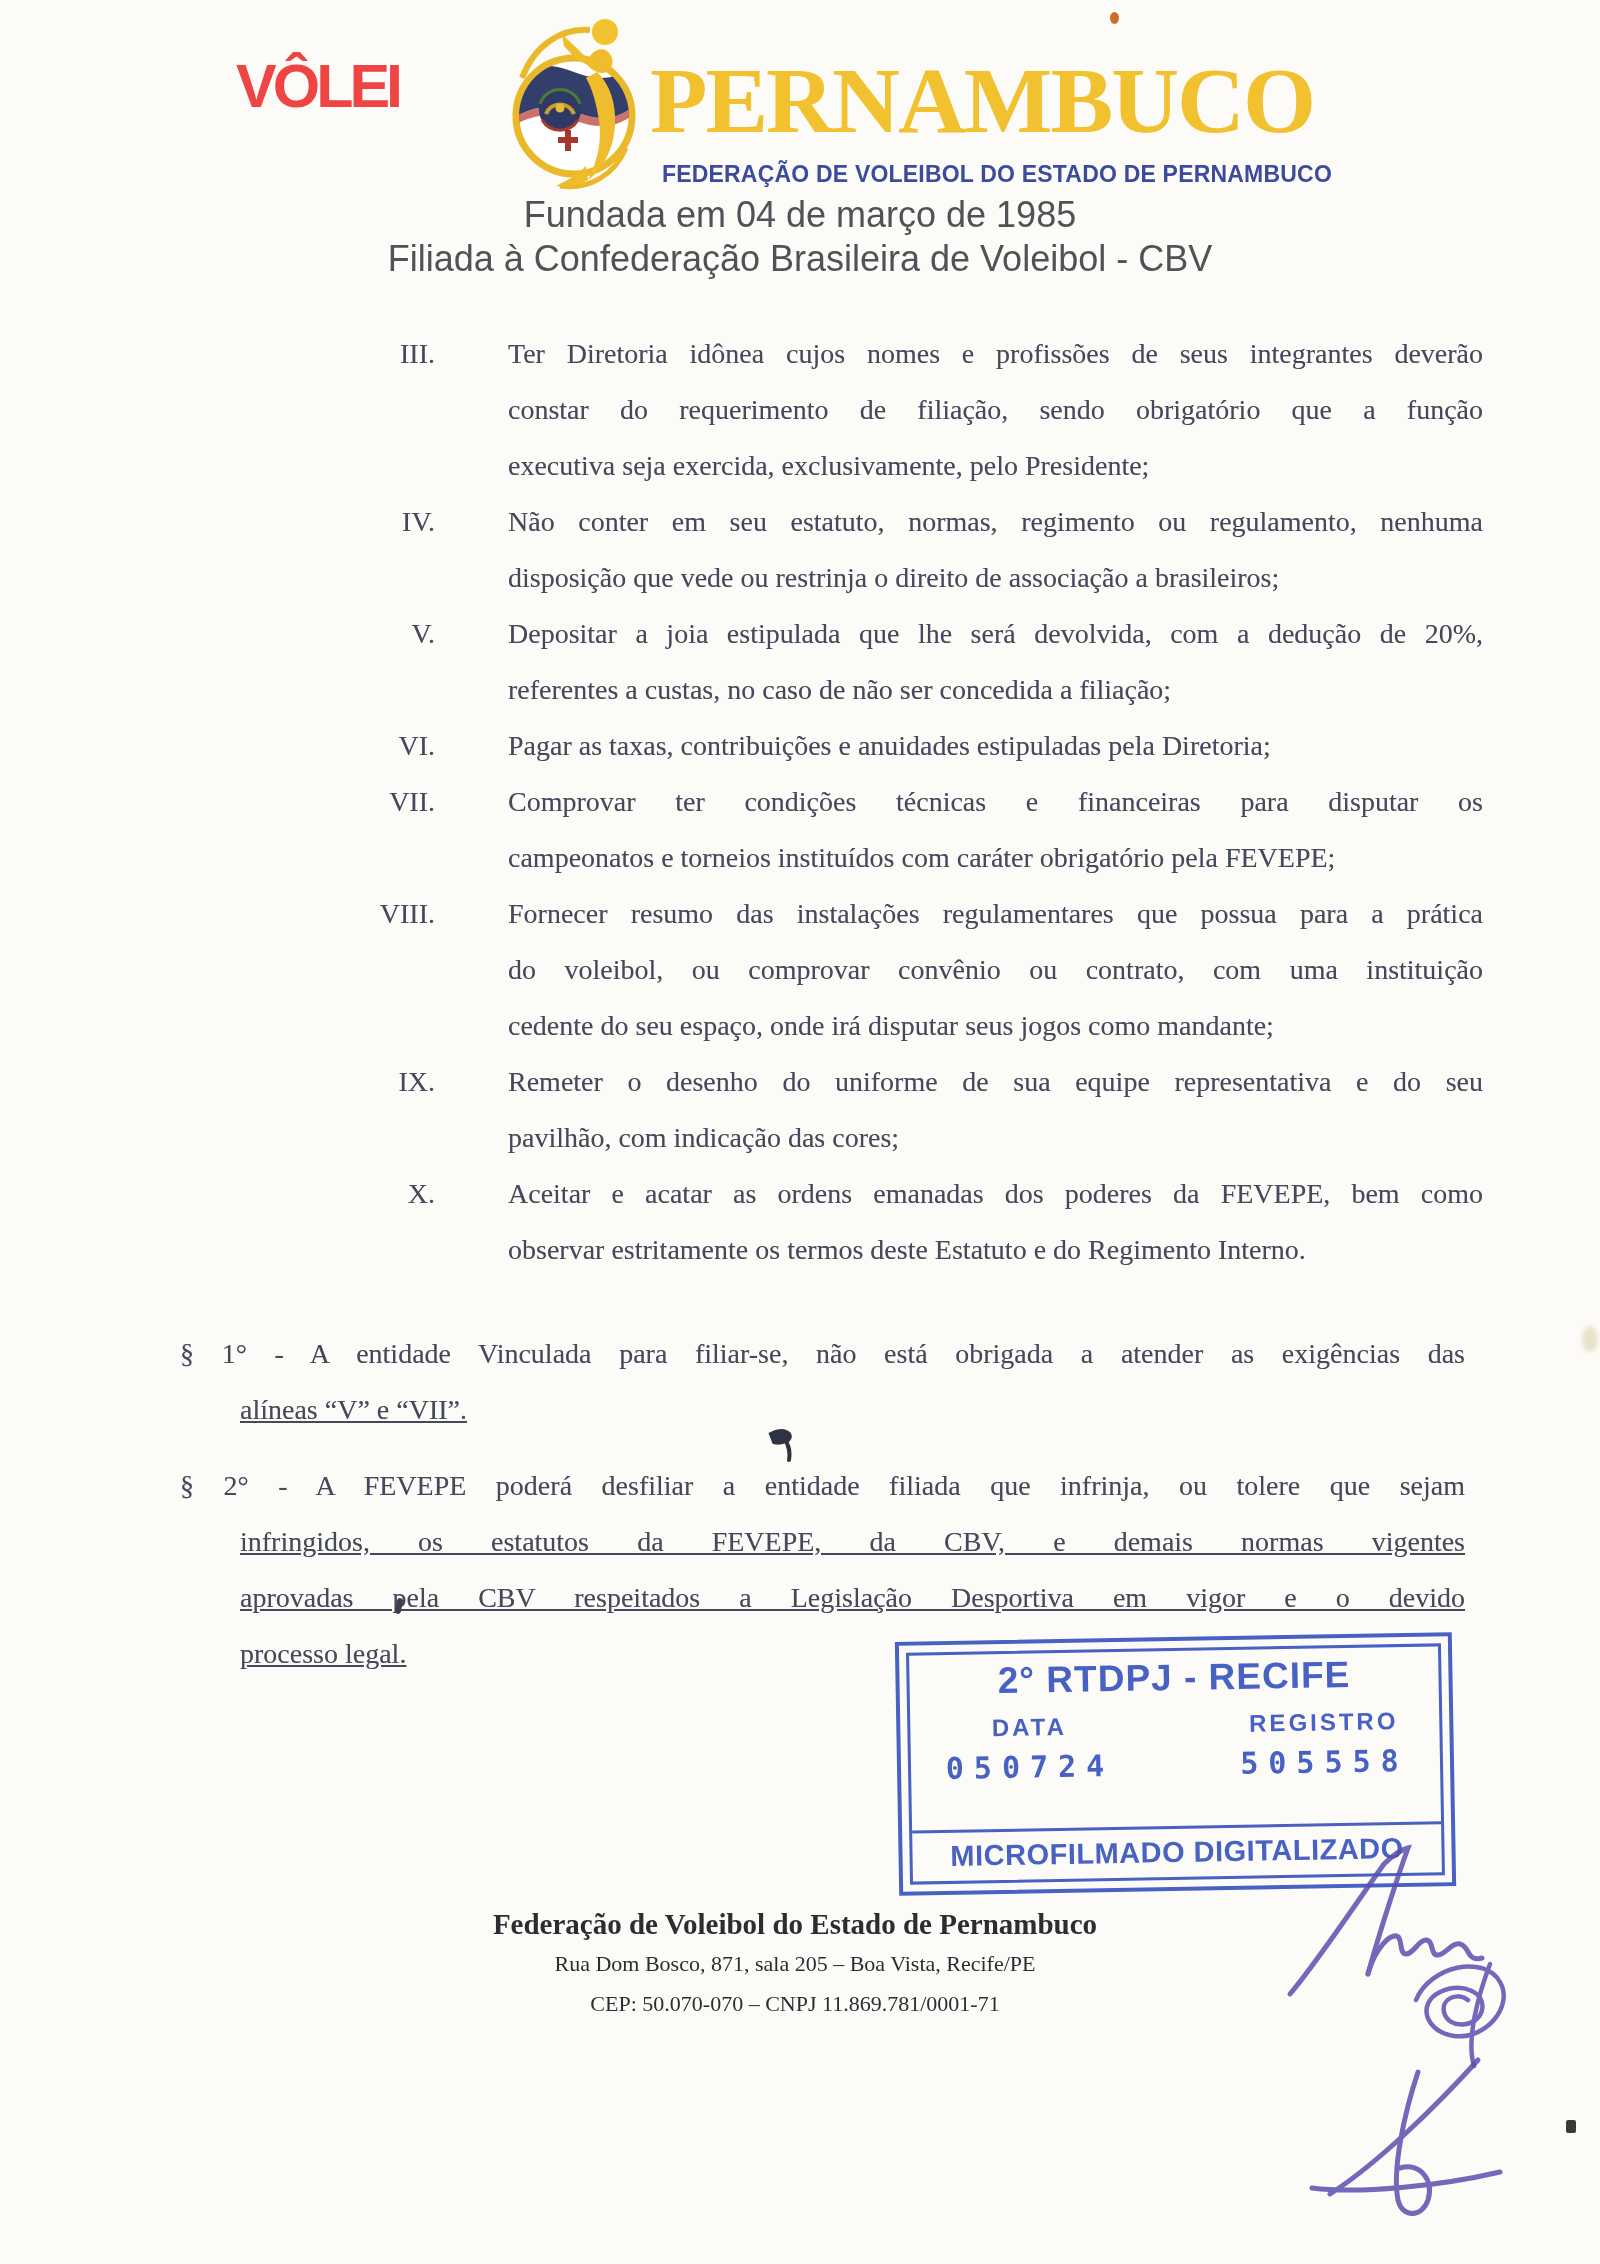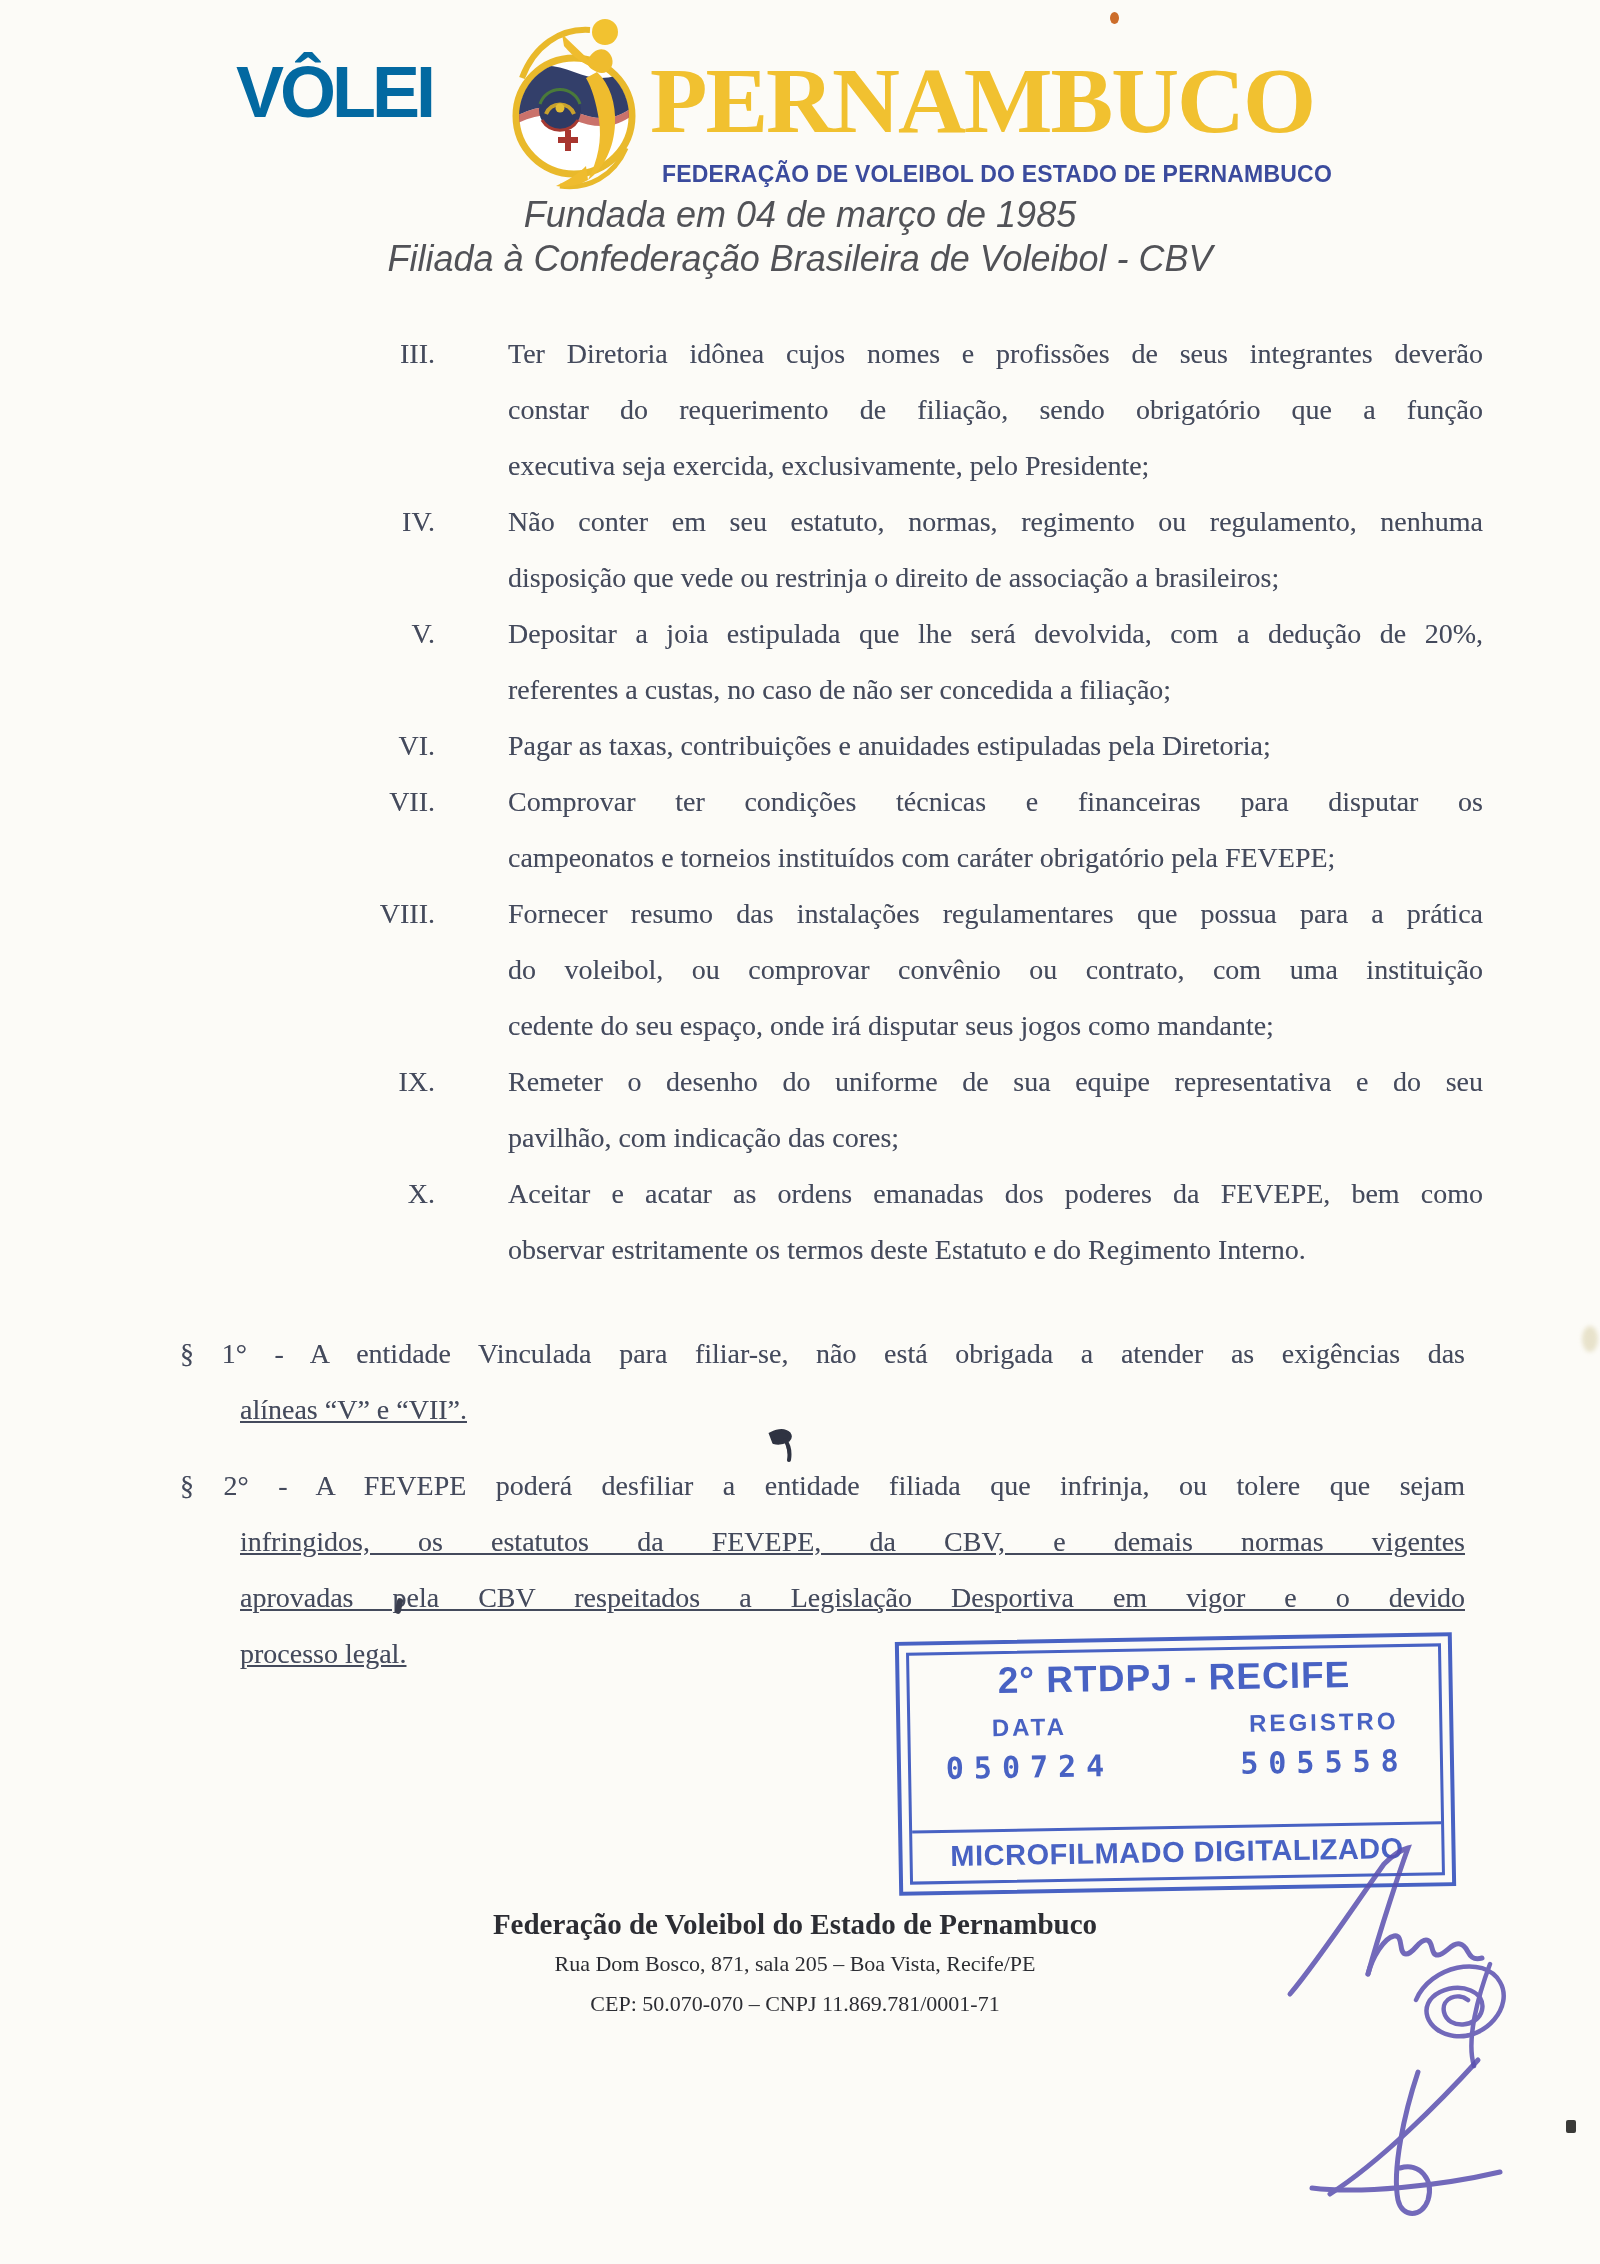--- a/index.html
+++ b/index.html
@@ -1,26 +1,26 @@
 <!DOCTYPE html>
 <html><head>
 <meta charset="utf-8">
 <style>
   html,body{margin:0;padding:0;background:#e8e6e2;}
   .page{position:relative;width:1600px;height:2264px;background:#fcfbf7;overflow:hidden;
         font-family:"Liberation Serif",serif;color:#444a5c;}
   
   .brand-left{position:absolute;left:236px;top:56px;font-family:"Liberation Sans",sans-serif;
-              font-weight:bold;font-size:72px;line-height:1;letter-spacing:-4px;color:#0369a1;}
+              font-weight:bold;font-size:61px;line-height:1;letter-spacing:-4px;color:#ef4444;}
   .brand-right{position:absolute;left:650px;top:53px;font-family:Liberation Serif, serif;
                font-weight:bold;font-size:94px;line-height:1;letter-spacing:-2px;color:#f1c130;}
   .org-line{position:absolute;left:560px;top:161px;width:772px;text-align:right;
             font-family:"Liberation Sans",sans-serif;font-weight:bold;font-size:23px;
             letter-spacing:.2px;color:#3b4b9d;}
-  .sub-line{position:absolute;left:20px;width:1560px;text-align:center;font-style:italic;
+  .sub-line{position:absolute;left:20px;width:1560px;text-align:center;
             font-family:"Liberation Sans",sans-serif;font-size:36px;color:#515257;}
   #founded{top:194px;} #affiliation{top:238px;}
   .logo-svg{position:absolute;left:502px;top:8px;width:152px;height:192px;}
   
   .law-list{position:absolute;left:0;top:326px;width:1465px;font-size:28px;
             text-shadow:0 0 .6px rgba(60,65,90,.35);}
   .item{display:grid;grid-template-columns:435px 975px;column-gap:73px;}
   .num{text-align:right;line-height:56px;}
   .ln{line-height:56px;}
   .j{text-align:justify;text-align-last:justify;}

